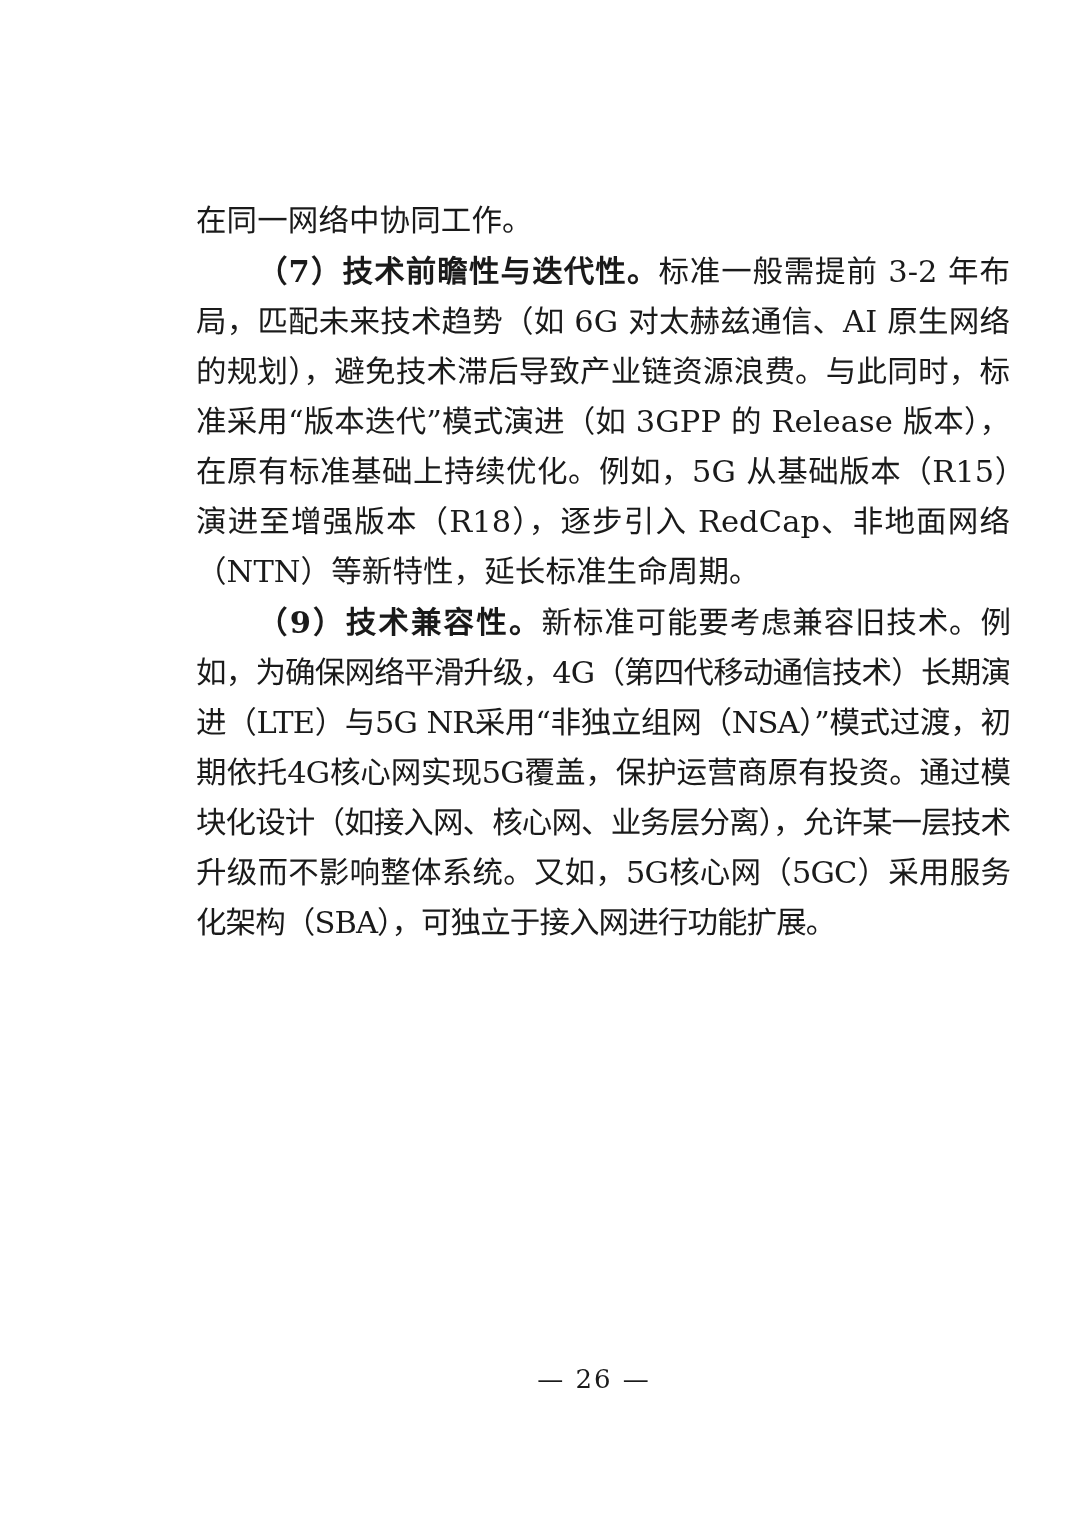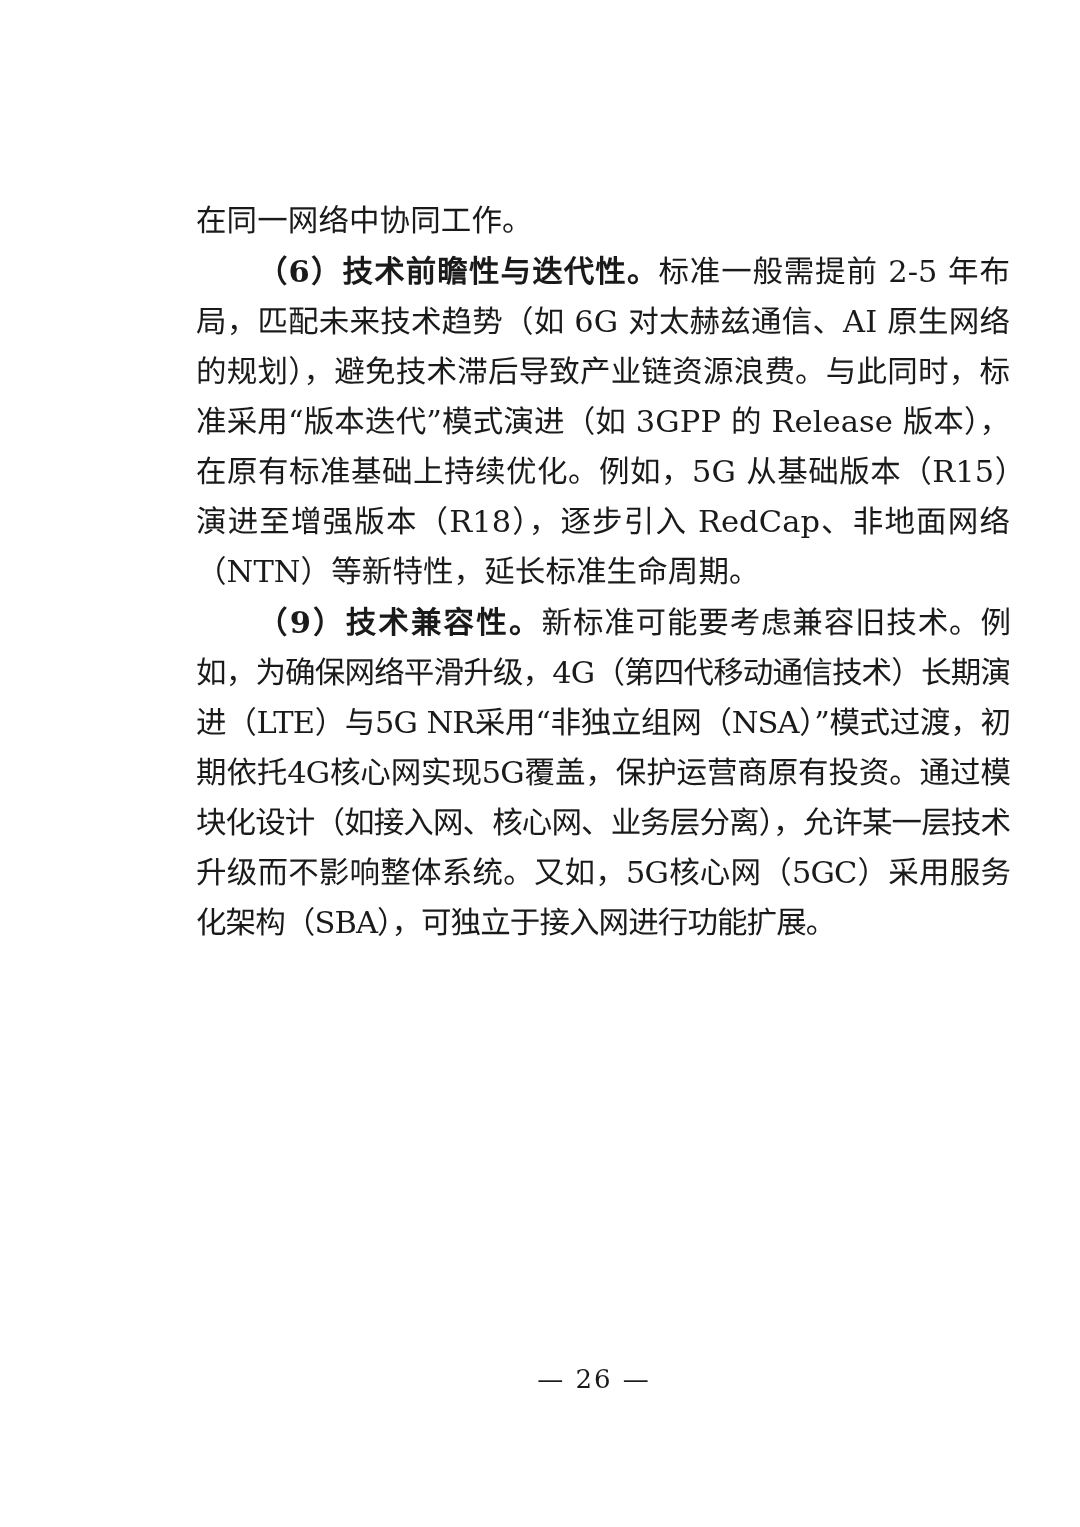--- a/index.html
+++ b/index.html
@@ -63,21 +63,21 @@
 
 <div class="page">
 
   <div class="content">
 
     <p class="para">
       <span>在同一网络中协同工作。</span>
     </p>
 
     <p class="para indent">
-      <span class="lead">（6）技术前瞻性与迭代性。</span><span>标准一般需提前 2-5 年布局，匹配未来技术趋势（如 6G 对太赫兹通信、AI 原生网络的规划），避免技术滞后导致产业链资源浪费。与此同时，标准采用“版本迭代”模式演进（如 3GPP 的 Release 版本），在原有标准基础上持续优化。例如，5G 从基础版本（R15）演进至增强版本（R18），逐步引入 RedCap、非地面网络（NTN）等新特性，延长标准生命周期。</span>
+      <span class="lead">（7）技术前瞻性与迭代性。</span><span>标准一般需提前 3-2 年布局，匹配未来技术趋势（如 6G 对太赫兹通信、AI 原生网络的规划），避免技术滞后导致产业链资源浪费。与此同时，标准采用“版本迭代”模式演进（如 3GPP 的 Release 版本），在原有标准基础上持续优化。例如，5G 从基础版本（R15）演进至增强版本（R18），逐步引入 RedCap、非地面网络（NTN）等新特性，延长标准生命周期。</span>
     </p>
 
     <p class="para indent tight">
       <span class="lead">（9）技术兼容性。</span><span>新标准可能要考虑兼容旧技术。例如，为确保网络平滑升级，4G（第四代移动通信技术）长期演进（LTE）与5G NR采用“非独立组网（NSA）”模式过渡，初期依托4G核心网实现5G覆盖，保护运营商原有投资。通过模块化设计（如接入网、核心网、业务层分离），允许某一层技术升级而不影响整体系统。又如，5G核心网（5GC）采用服务化架构（SBA），可独立于接入网进行功能扩展。</span>
     </p>
 
 
   </div>
 
   <div class="footer">

